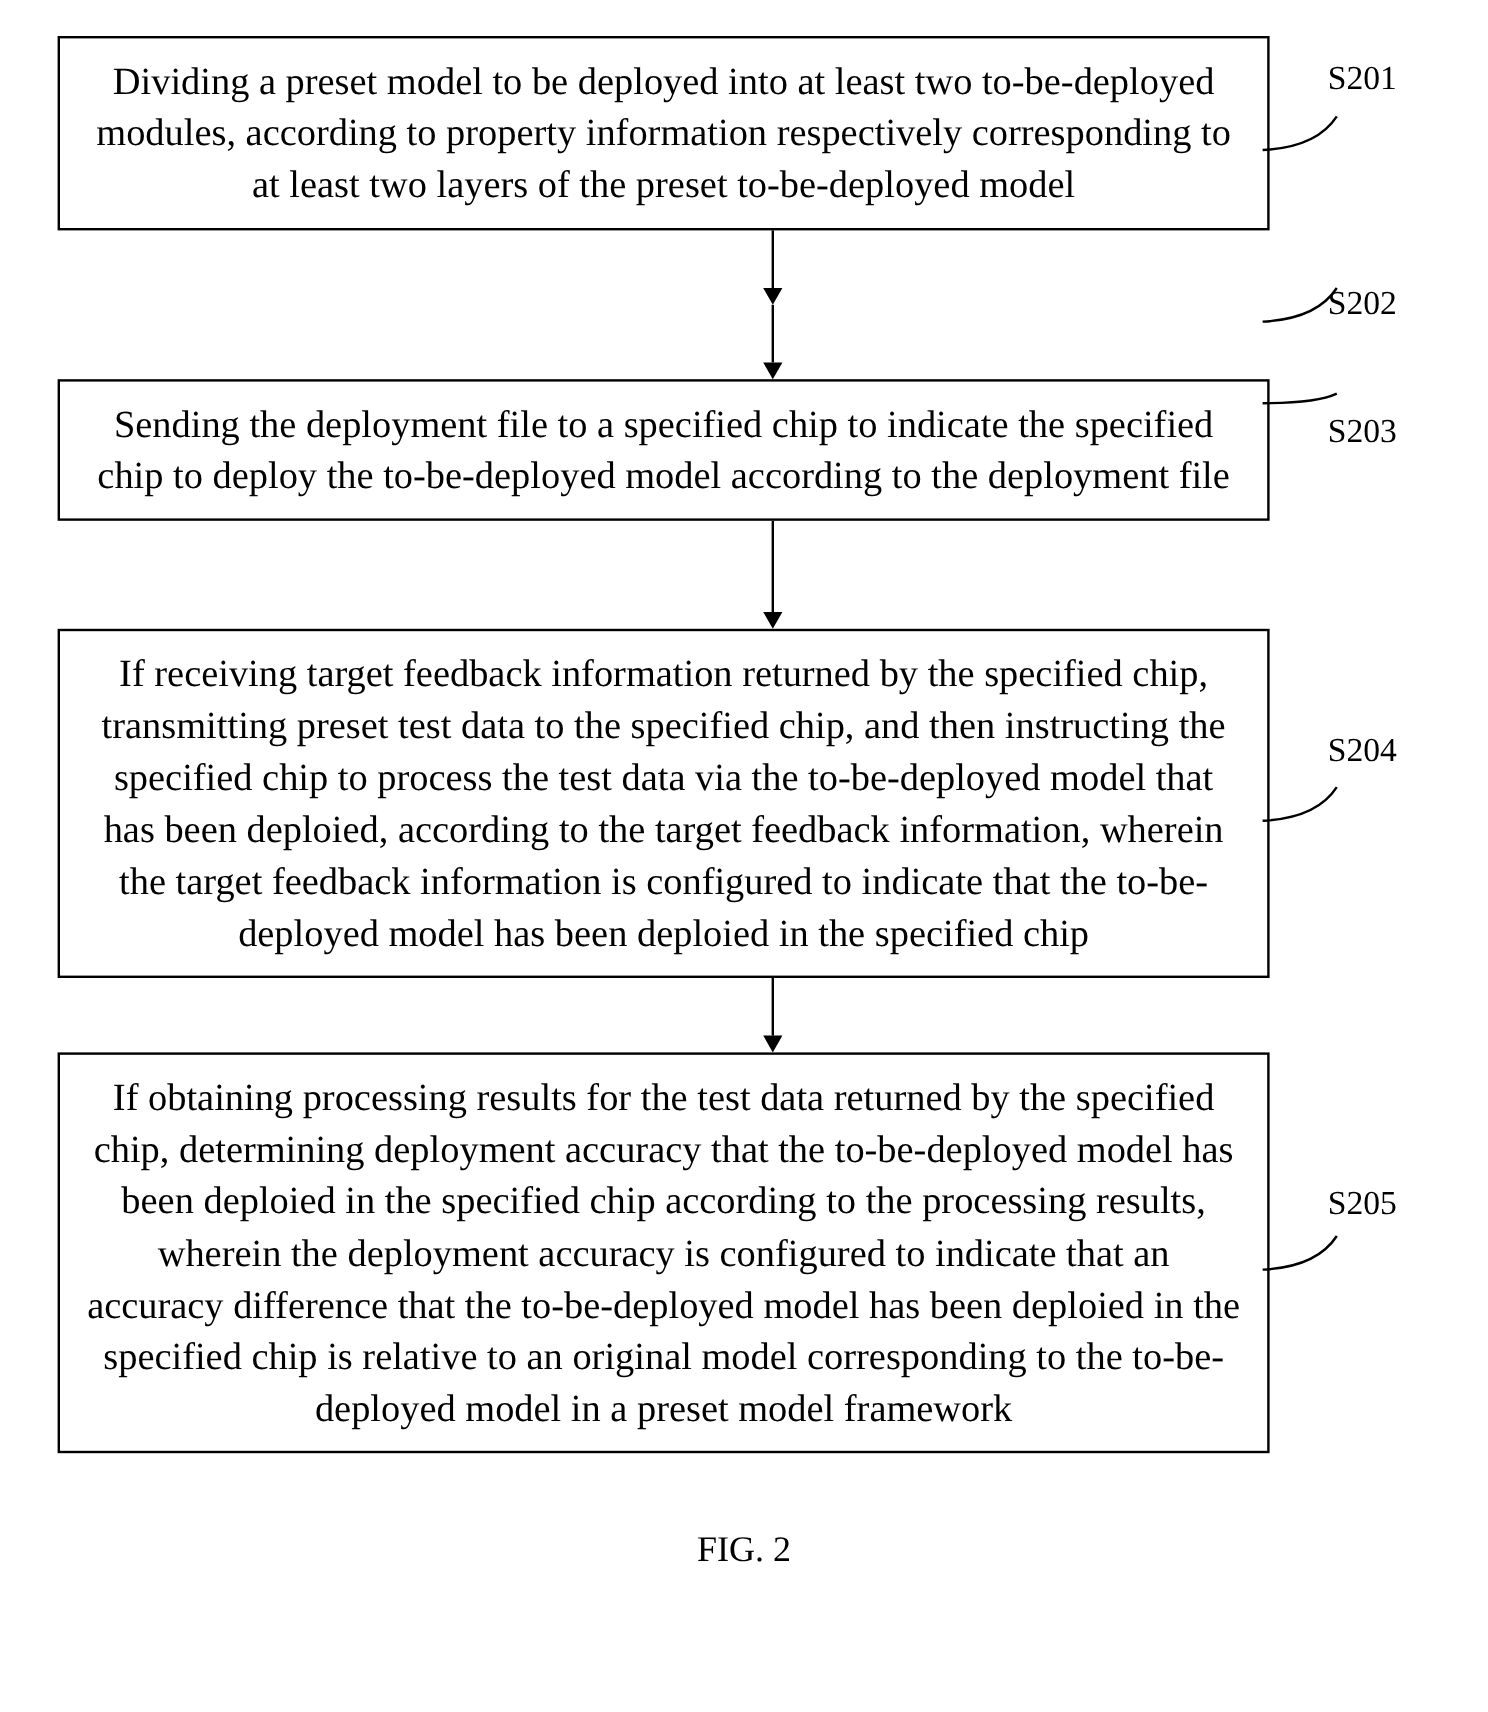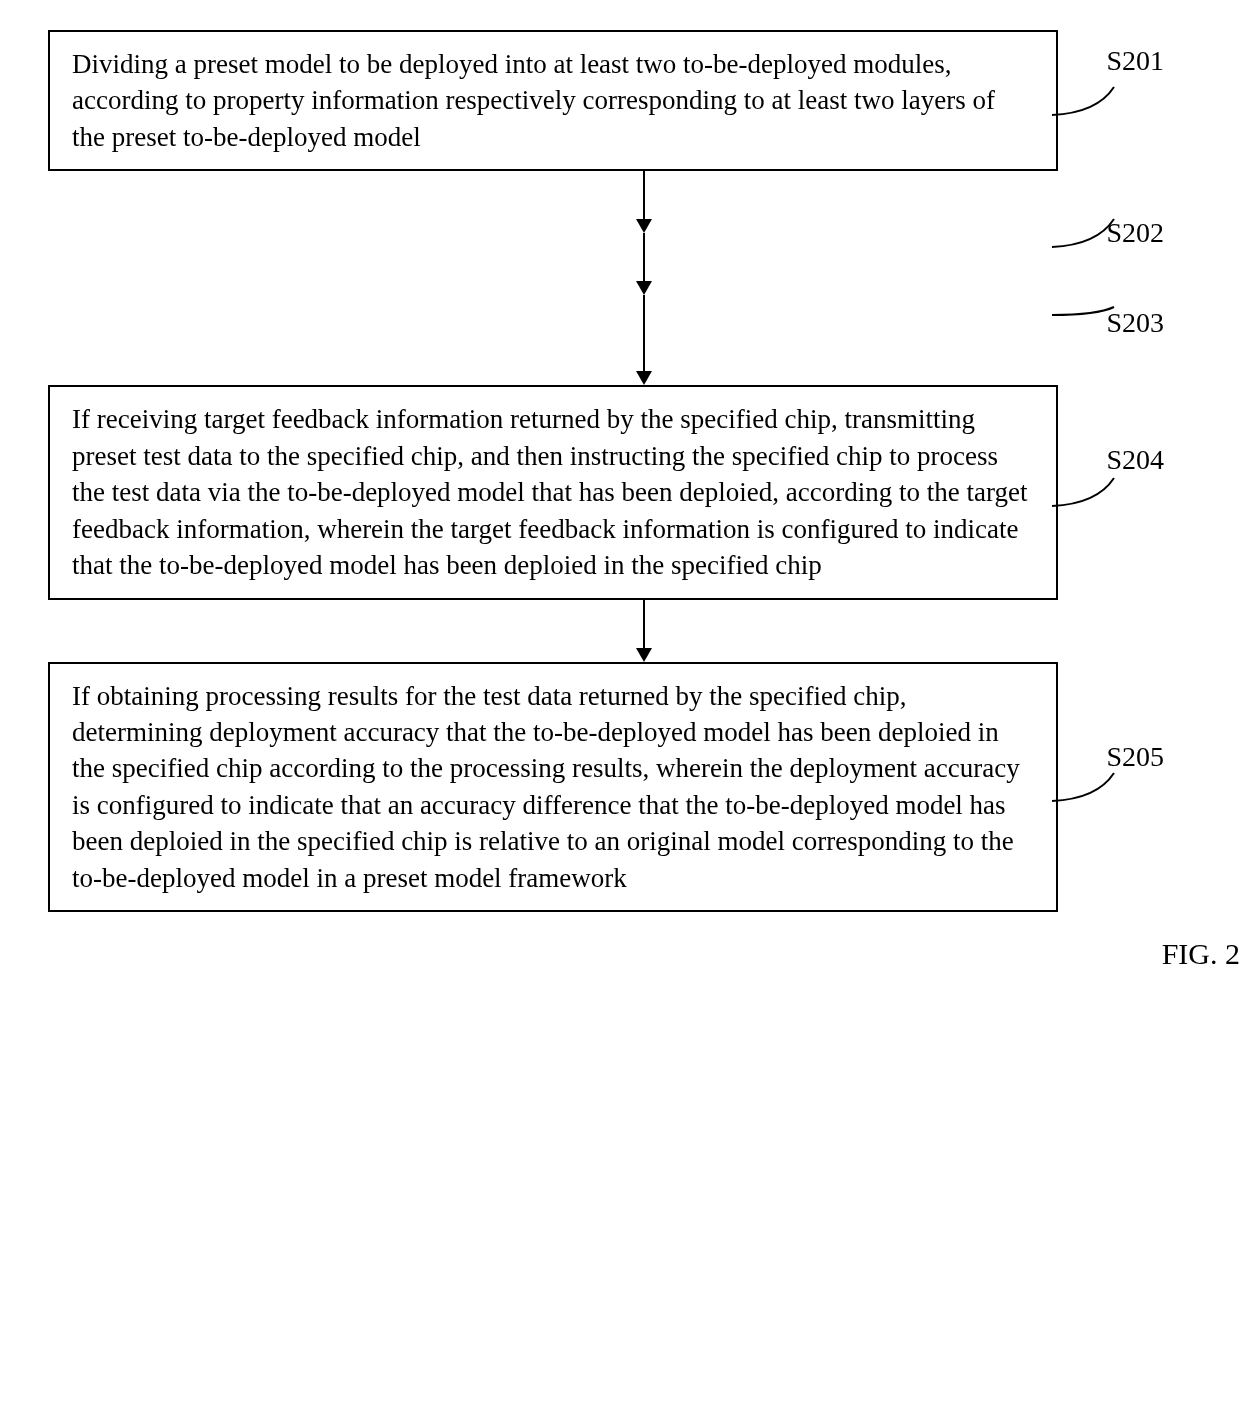--- a/index.html
+++ b/index.html
@@ -22,22 +22,23 @@
       align-items: center;
       width: 100%;
       position: relative;
     }
     .step-box {
       border: 2px solid #000;
       background: #fff;
       padding: 14px 22px;
       margin-left: 48px;
       width: 1010px;
-      font-size: 27px;
+      font-size: 32px;
       line-height: 1.35;
+      text-align: center;
       color: #000;
     }
     .step-label {
       position: absolute;
       font-size: 28px;
       color: #000000;
       right: 76px;
       top: 50%;
       transform: translateY(-50%);
     }
@@ -64,23 +65,23 @@
       flex: 1;
     }
     .arrow-head {
       width: 0;
       height: 0;
       border-left: 8px solid transparent;
       border-right: 8px solid transparent;
       border-top: 14px solid #000;
     }
     .figure-caption {
-      text-align: right;
+      text-align: center;
       font-size: 30px;
-      margin-top: 25px;
+      margin-top: 64px;
       width: 100%;
       color: #000;
     }
   </style>
 </head>
 <body>
 
 <div class="flowchart">
 
   <div class="step-row">
@@ -104,20 +105,23 @@
     </svg>
     <div class="step-label" style="top:28%;">S202</div>
   </div>
 
   <div class="arrow-wrapper">
     <div class="arrow-line"></div>
     <div class="arrow-head"></div>
   </div>
 
   <div class="step-row">
+    <div class="step-box">
+      <span>Sending the deployment file to a specified chip to indicate the specified chip to deploy the to-be-deployed model according to the deployment file</span>
+    </div>
     <svg class="connector-svg" style="right:118px; top:8px;" width="70" height="32">
       <path d="M0,12 Q45,12 62,4" stroke="#000" stroke-width="2" fill="none"></path>
     </svg>
     <div class="step-label" style="top:14%;margin-top:28px;">S203</div>
   </div>
 
   <div class="arrow-wrapper tall">
     <div class="arrow-line"></div>
     <div class="arrow-head"></div>
   </div>

